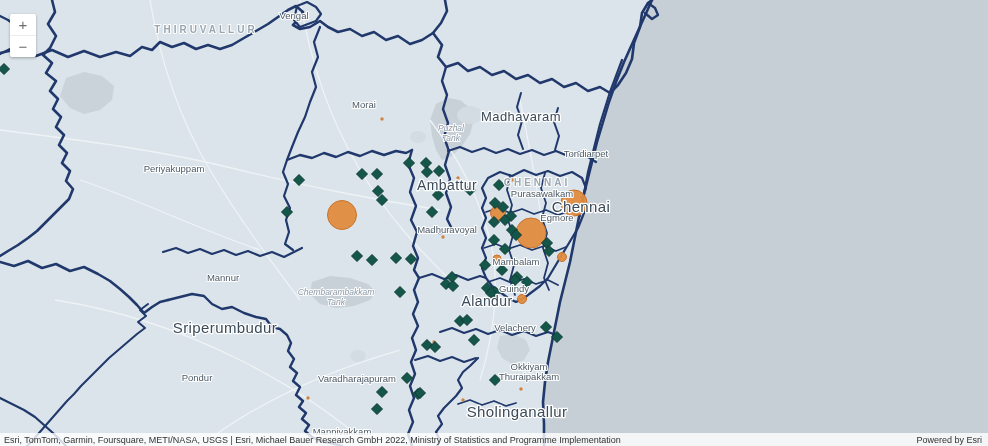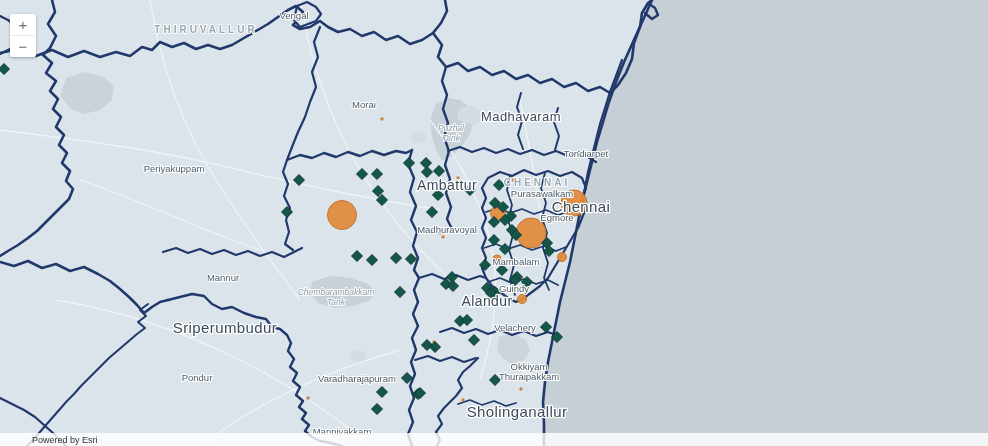--- a/index.html
+++ b/index.html
@@ -199,15 +199,16 @@
         <text x="517" y="417" class="lbl-city" font-size="15px">Sholinganallur</text>
       </g>
   </svg>
 
   <div class="zoom-ctl">
     <div class="zoom-btn">+</div>
     <div class="zoom-btn">−</div>
   </div>
 
   <div class="attrib">
+    <span class="src">Esri, TomTom, Garmin, Foursquare, METI/NASA, USGS | Esri, Michael Bauer Research GmbH 2022, Ministry of Statistics and Programme Implementation</span>
     <span class="pwr">Powered by Esri</span>
   </div>
 </div>
 
 </body></html>

